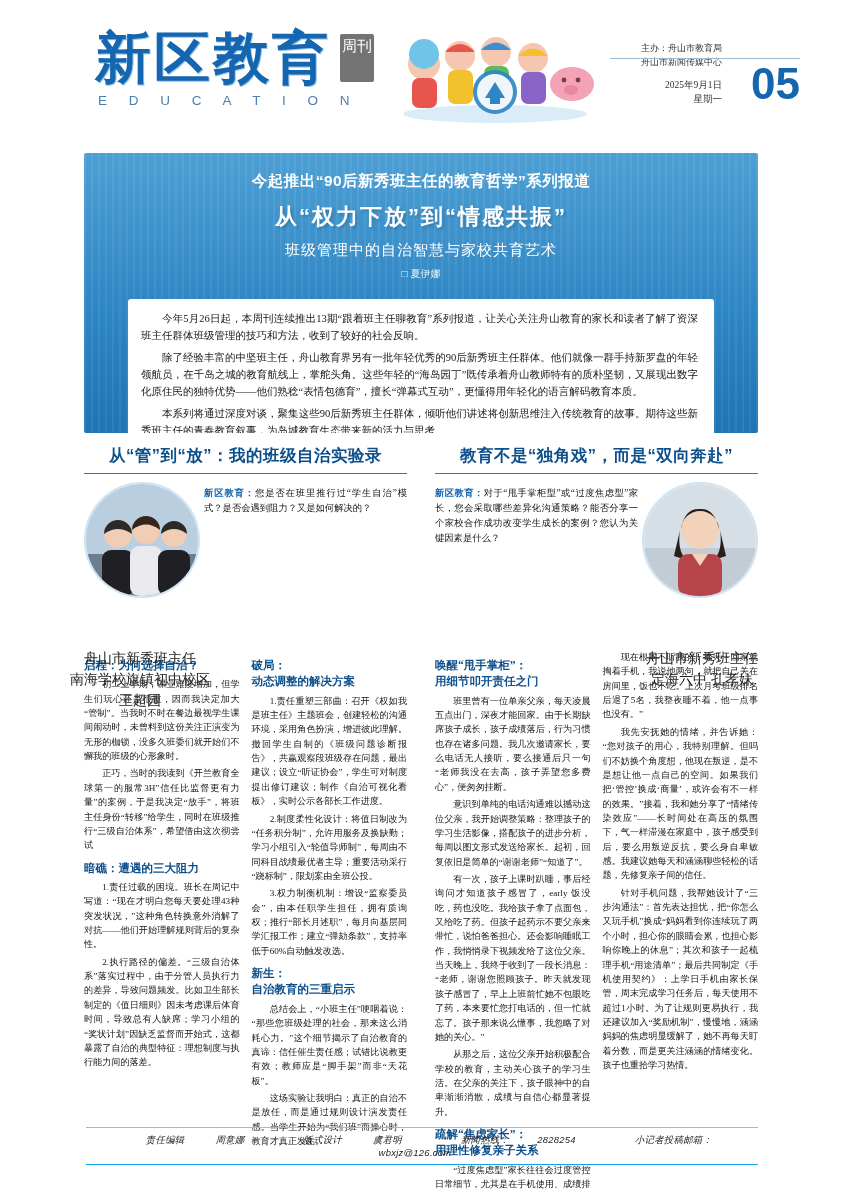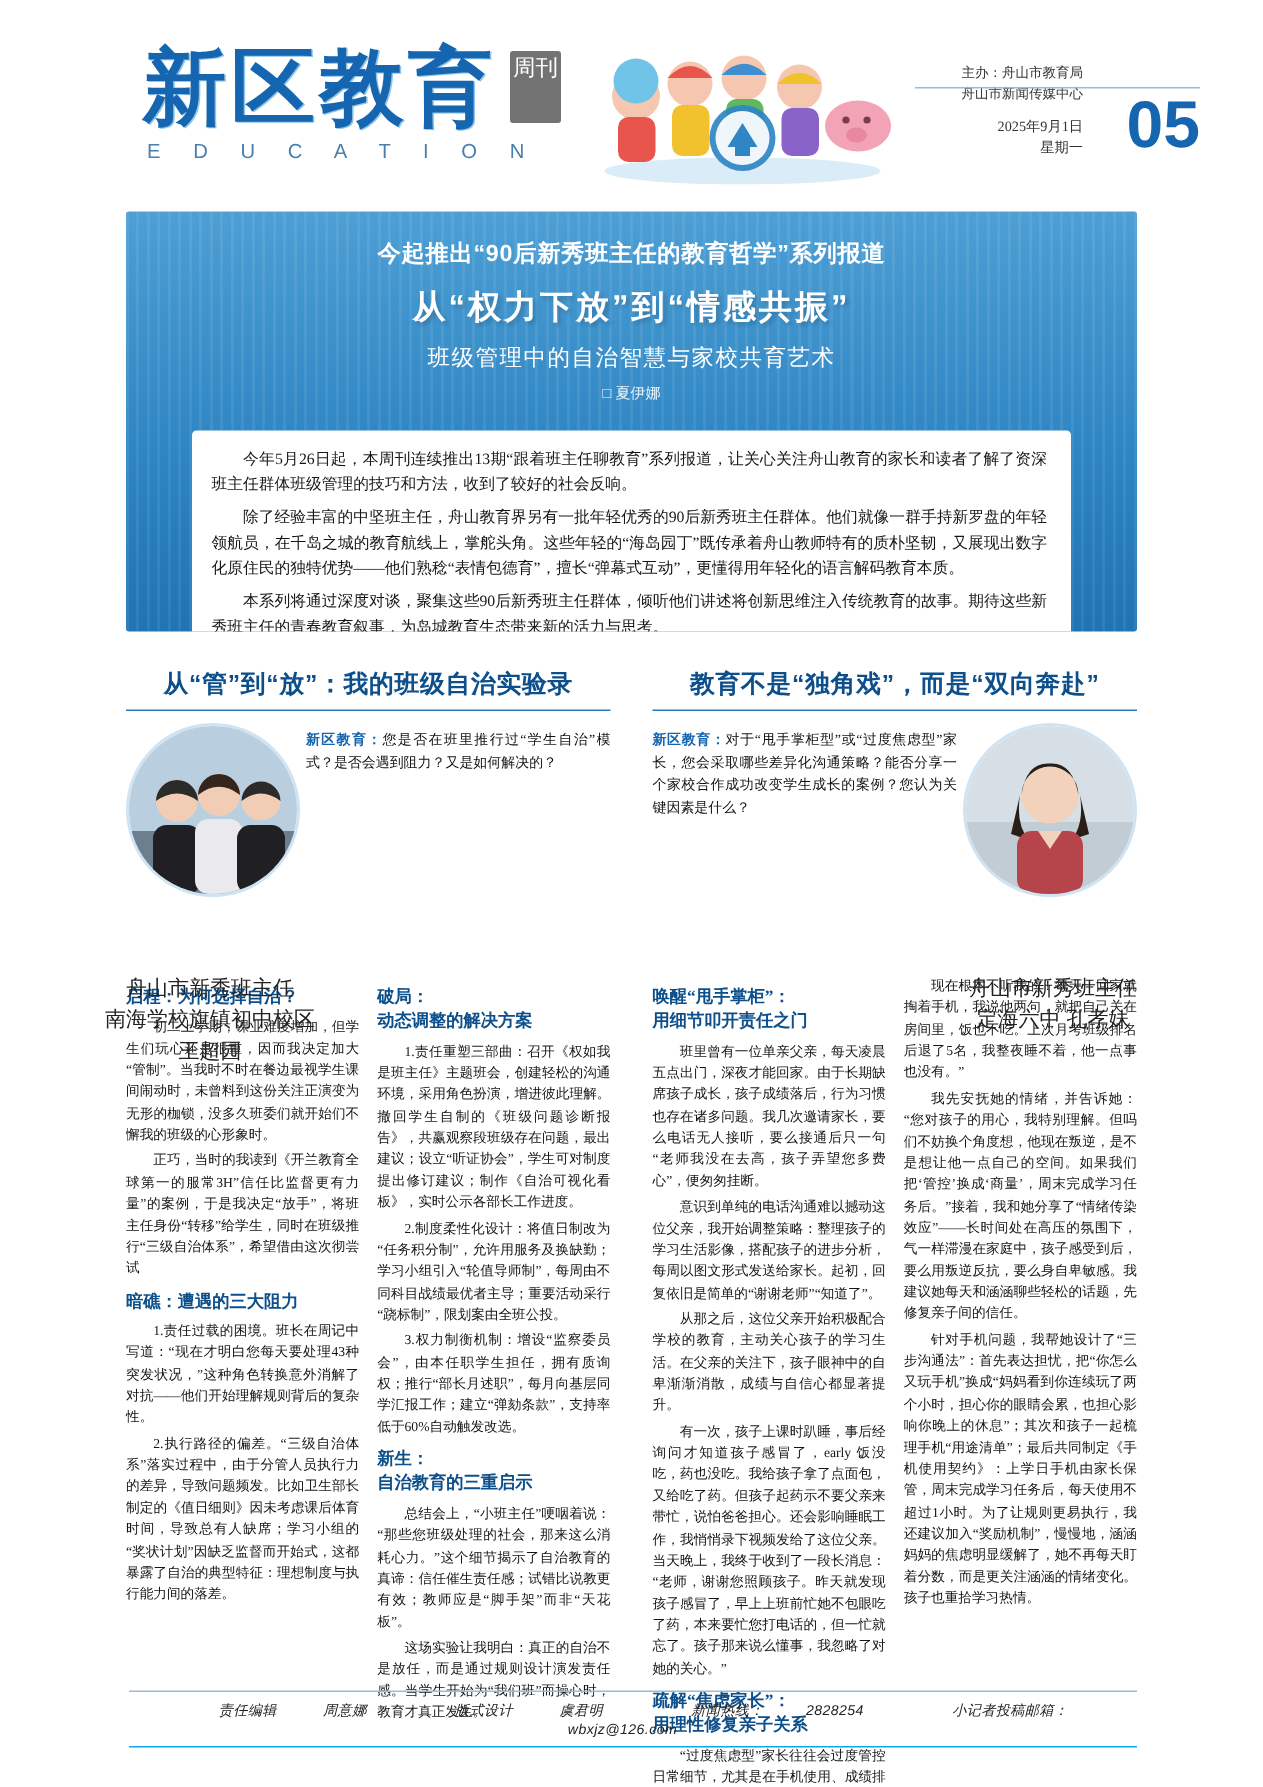--- a/index.html
+++ b/index.html
@@ -111,21 +111,21 @@
     right: 42px;
     top: 58px;
     width: 190px;
     border-top: 1px solid #9cbcd6;
   }
 
   
   .hero {
     position: absolute;
     left: 84px;
-    top: 141px;
+    top: 153px;
     width: 674px;
     height: 280px;
     background: linear-gradient(180deg, #4d9fd4 0%, #2f86c4 55%, #1f74b4 100%);
     border-radius: 2px;
     overflow: hidden;
   }
   .hero::before {
     content: "";
     position: absolute;
     inset: 0;
@@ -477,32 +477,32 @@
             <span class="q-label">新区教育：</span><span>对于“甩手掌柜型”或“过度焦虑型”家长，您会采取哪些差异化沟通策略？能否分享一个家校合作成功改变学生成长的案例？您认为关键因素是什么？</span>
           </div>
         </div>
 
         <div class="subcols">
           <div class="subcol">
             <div class="sec-h" style="white-space:pre-line">唤醒“甩手掌柜”：
 用细节叩开责任之门</div>
             <p class="para">班里曾有一位单亲父亲，每天凌晨五点出门，深夜才能回家。由于长期缺席孩子成长，孩子成绩落后，行为习惯也存在诸多问题。我几次邀请家长，要么电话无人接听，要么接通后只一句“老师我没在去高，孩子弄望您多费心”，便匆匆挂断。</p>
             <p class="para">意识到单纯的电话沟通难以撼动这位父亲，我开始调整策略：整理孩子的学习生活影像，搭配孩子的进步分析，每周以图文形式发送给家长。起初，回复依旧是简单的“谢谢老师”“知道了”。</p>
+            <p class="para">有一次，孩子上课时趴睡，事后经询问才知道孩子感冒了，early 饭没吃，药也没吃。我给孩子拿了点面包，又给吃了药。但孩子起药示不要父亲来带忙，说怕爸爸担心。还会影响睡眠工作，我悄悄录下视频发给了这位父亲。当天晚上，我终于收到了一段长消息：“老师，谢谢您照顾孩子。昨天就发现孩子感冒了，早上上班前忙她不包眼吃了药，本来要忙您打电话的，但一忙就忘了。孩子那来说么懂事，我忽略了对她的关心。”</p>
             <p class="para">从那之后，这位父亲开始积极配合学校的教育，主动关心孩子的学习生活。在父亲的关注下，孩子眼神中的自卑渐渐消散，成绩与自信心都显著提升。</p>
-            <p class="para">有一次，孩子上课时趴睡，事后经询问才知道孩子感冒了，early 饭没吃，药也没吃。我给孩子拿了点面包，又给吃了药。但孩子起药示不要父亲来带忙，说怕爸爸担心。还会影响睡眠工作，我悄悄录下视频发给了这位父亲。当天晚上，我终于收到了一段长消息：“老师，谢谢您照顾孩子。昨天就发现孩子感冒了，早上上班前忙她不包眼吃了药，本来要忙您打电话的，但一忙就忘了。孩子那来说么懂事，我忽略了对她的关心。”</p>
 
             <div class="sec-h" style="white-space:pre-line">疏解“焦虑家长”：
 用理性修复亲子关系</div>
             <p class="para">“过度焦虑型”家长往往会过度管控日常细节，尤其是在手机使用、成绩排名等问题上。涵涵（化名）妈妈，就是这类类型的典型代表。</p>
 
           </div>
 
           <div class="subcol">
             <p class="para">现在根本不听我的！每天一回家就掏着手机，我说他两句，就把自己关在房间里，饭也不吃。上次月考班级排名后退了5名，我整夜睡不着，他一点事也没有。”</p>
-            <p class="para">我先安抚她的情绪，并告诉她：“您对孩子的用心，我特别理解。但吗们不妨换个角度想，他现在叛逆，是不是想让他一点自己的空间。如果我们把‘管控’换成‘商量’，周末完成学习任务后。”接着，我和她分享了“情绪传染效应”——长时间处在高压的氛围下，气一样滞漫在家庭中，孩子感受到后，要么用叛逆反抗，要么身自卑敏感。我建议她每天和涵涵聊些轻松的话题，先修复亲子间的信任。</p>
+            <p class="para">我先安抚她的情绪，并告诉她：“您对孩子的用心，我特别理解。但吗们不妨换个角度想，他现在叛逆，是不是想让他一点自己的空间。如果我们把‘管控’换成‘商量’，或许会有不一样的效果。”接着，我和她分享了“情绪传染效应”——长时间处在高压的氛围下，气一样滞漫在家庭中，孩子感受到后，要么用叛逆反抗，要么身自卑敏感。我建议她每天和涵涵聊些轻松的话题，先修复亲子间的信任。</p>
             <p class="para">针对手机问题，我帮她设计了“三步沟通法”：首先表达担忧，把“你怎么又玩手机”换成“妈妈看到你连续玩了两个小时，担心你的眼睛会累，也担心影响你晚上的休息”；其次和孩子一起梳理手机“用途清单”；最后共同制定《手机使用契约》：上学日手机由家长保管，周末完成学习任务后，每天使用不超过1小时。为了让规则更易执行，我还建议加入“奖励机制”，慢慢地，涵涵妈妈的焦虑明显缓解了，她不再每天盯着分数，而是更关注涵涵的情绪变化。孩子也重拾学习热情。</p>
           </div>
         </div>
       </div>
 
     </div>
   </div>
 
   <div class="footer">
     <span><span>责任编辑</span>&nbsp;<span>周意娜</span></span>

